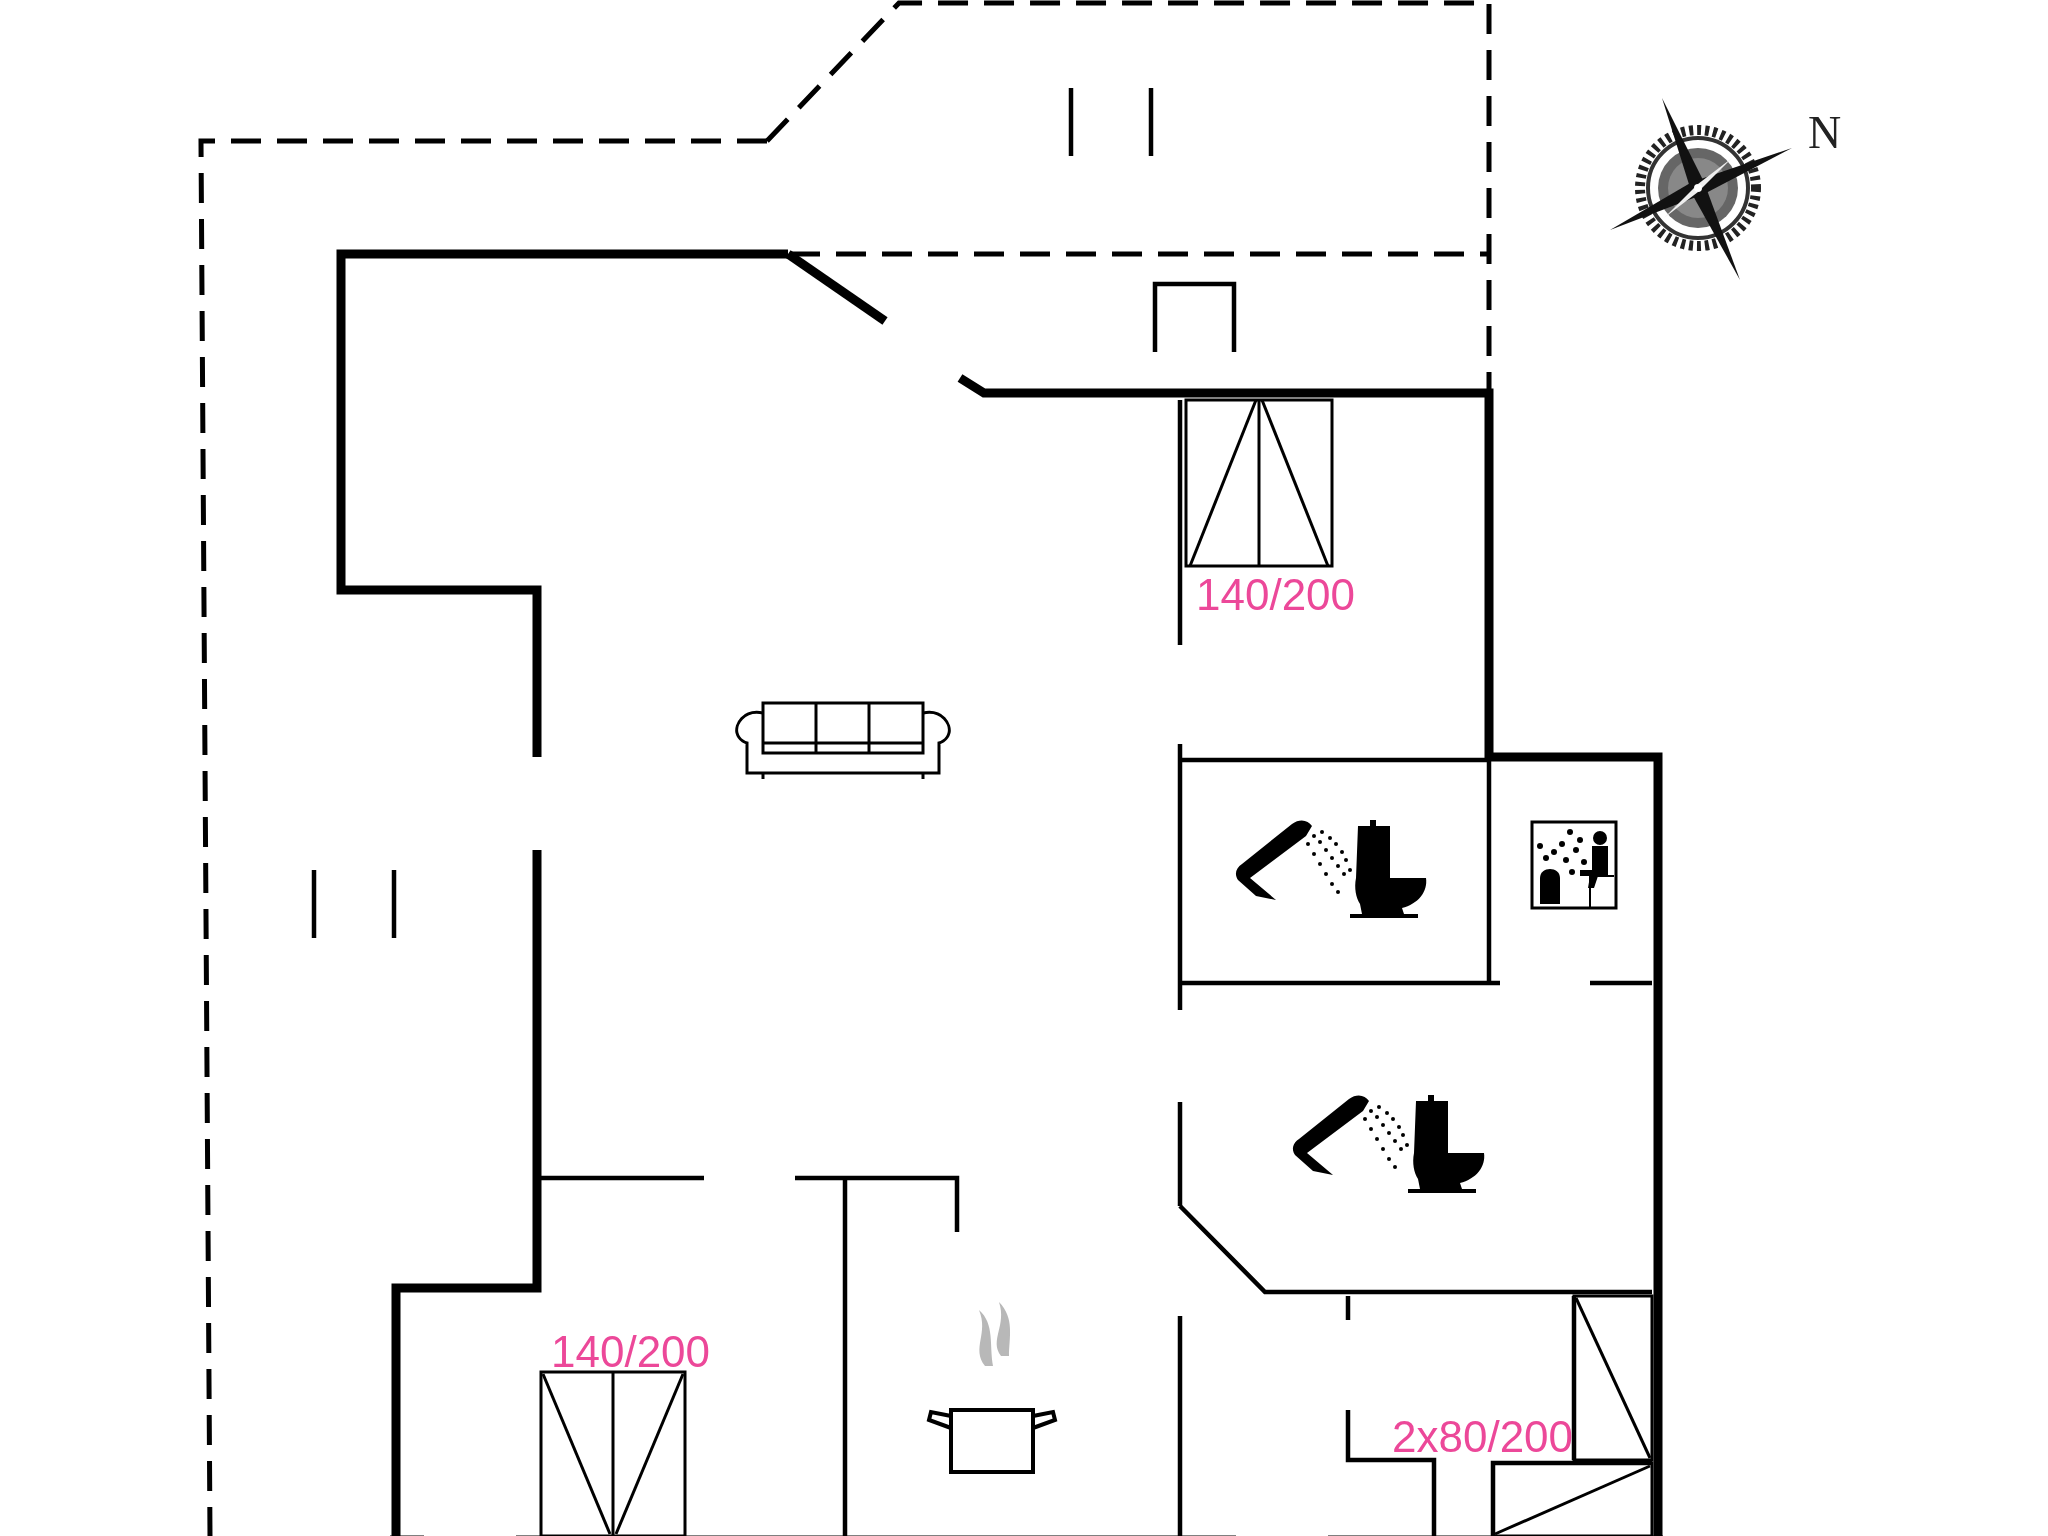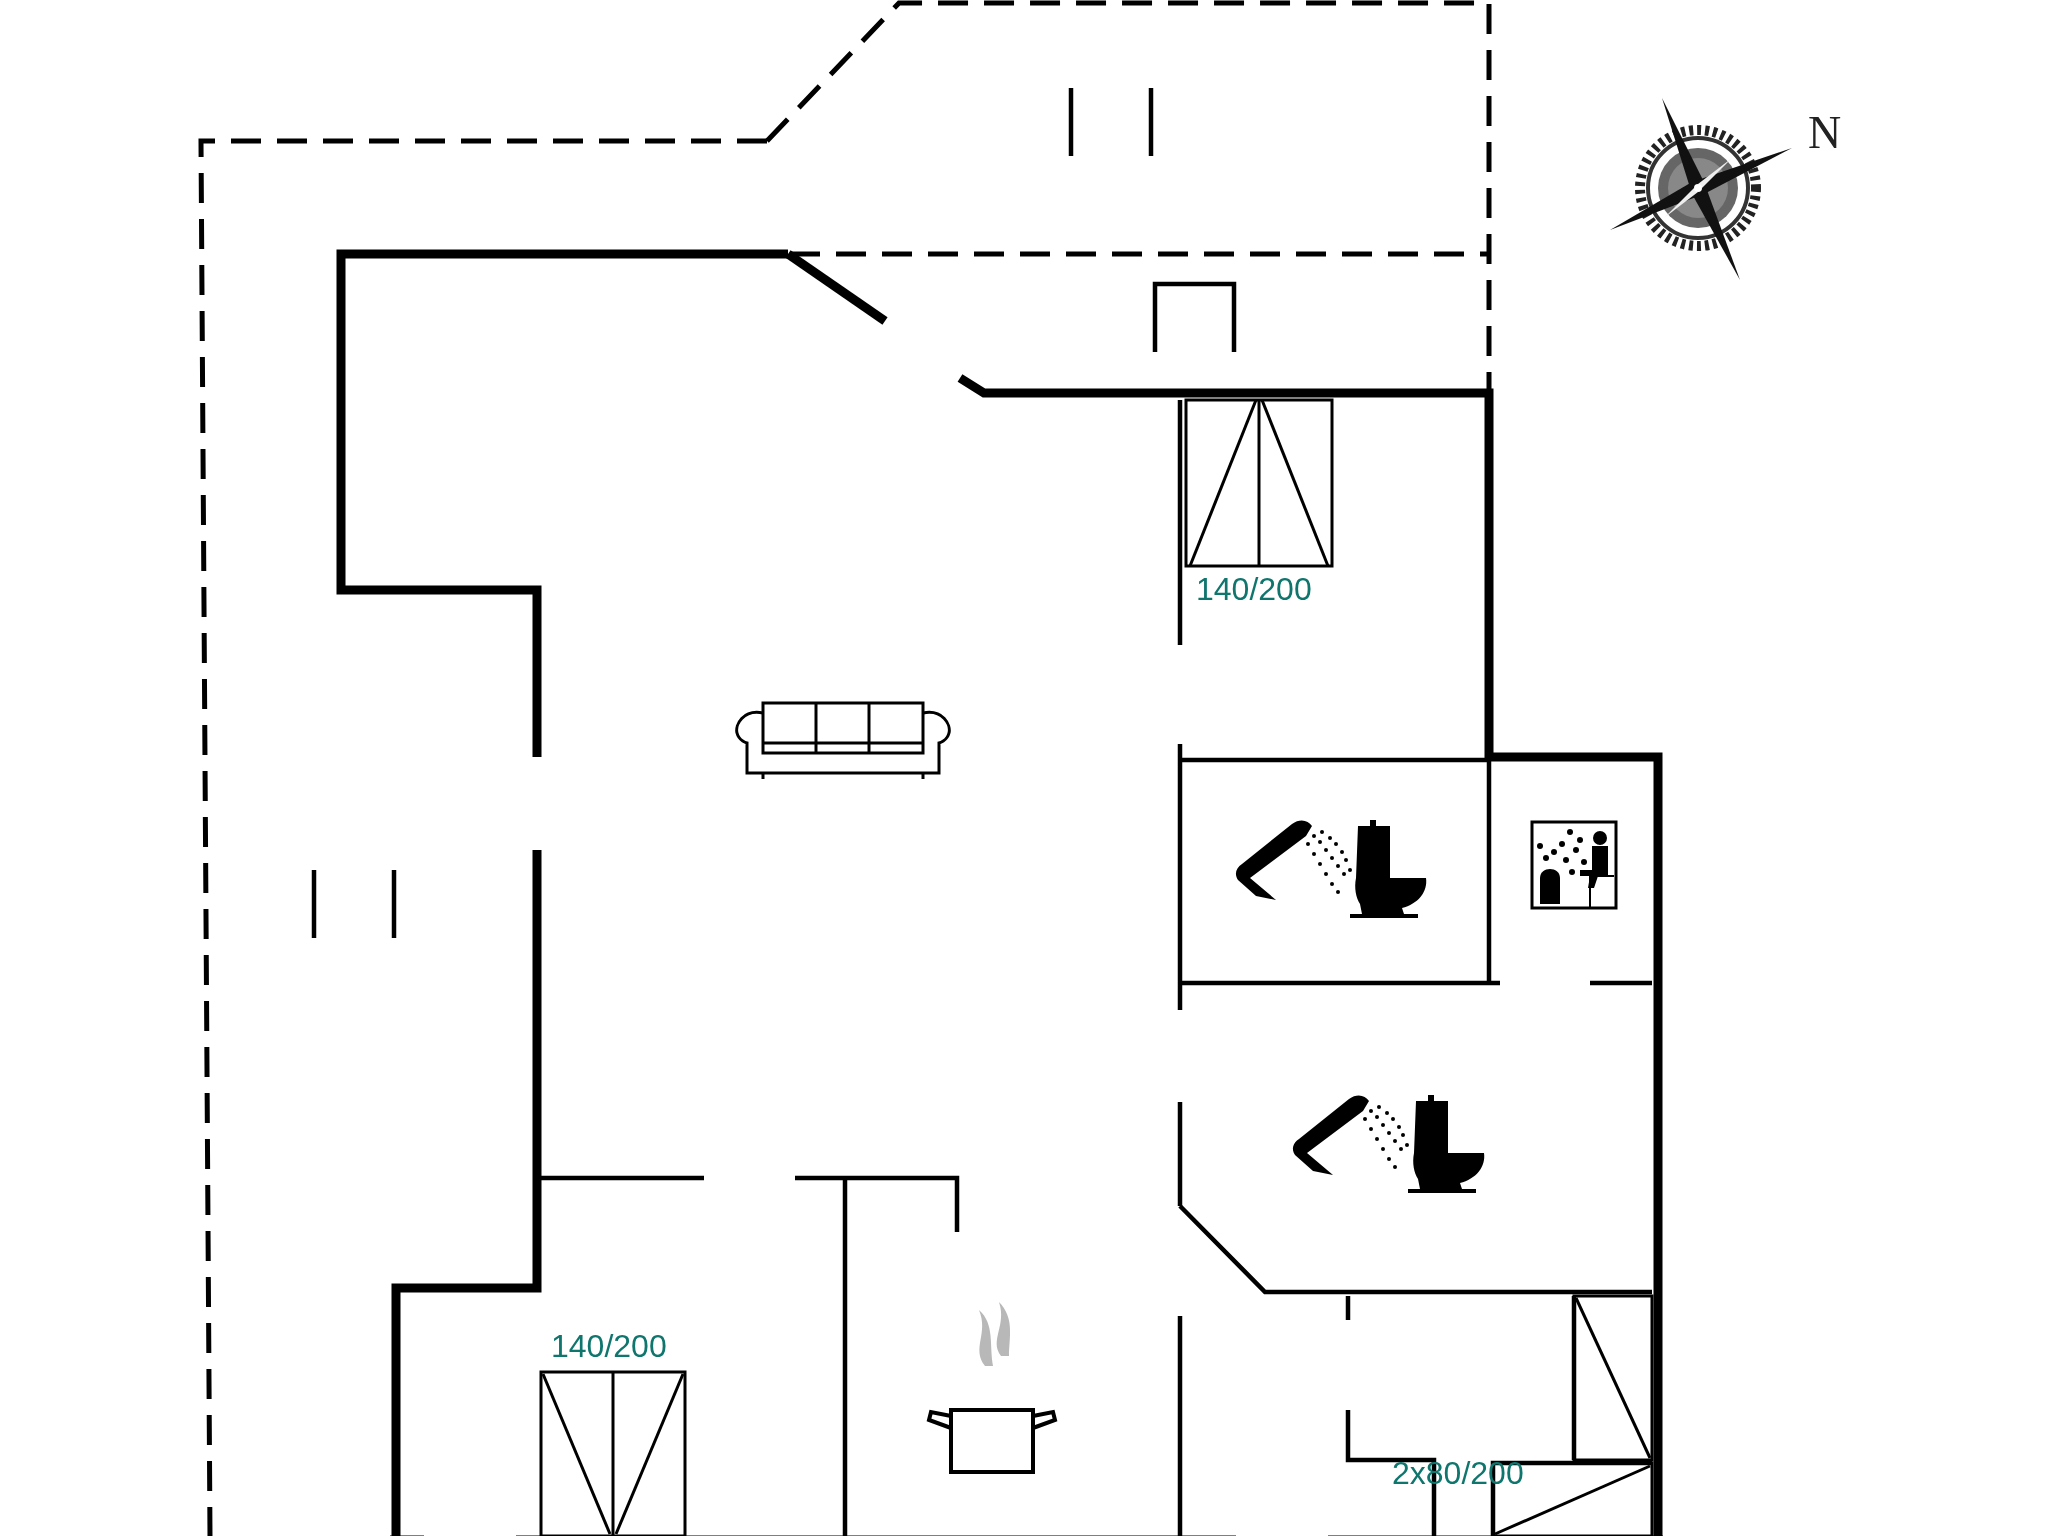--- a/index.html
+++ b/index.html
@@ -1,18 +1,18 @@
 <!DOCTYPE html>
 <html><head>
   <meta charset="utf-8">
   <style>
     html, body { margin: 0; padding: 0; background: #ffffff; }
     body { width: 2048px; height: 1536px; overflow: hidden; position: relative; font-family: "Liberation Sans", sans-serif; }
     #plan { position: absolute; left: 0; top: 0; width: 2048px; height: 1536px; }
-    .label { position: absolute; font-family: "Liberation Sans", sans-serif; font-size: 32px; color: #0f766e; line-height: 1; white-space: nowrap; }
+    .label { position: absolute; font-family: "Liberation Sans", sans-serif; font-size: 44px; color: #ec4899; line-height: 1; white-space: nowrap; }
     .north { position: absolute; font-family: "Liberation Serif", serif; font-size: 46px; color: #222222; line-height: 1; }
     .ext { stroke: #000; stroke-width: 9; fill: none; stroke-linecap: butt; stroke-linejoin: miter; }
     .int { stroke: #000; stroke-width: 4.5; fill: none; stroke-linecap: butt; }
     .dash { stroke: #000; stroke-width: 5; fill: none; stroke-dasharray: 30 16; }
     .thin { stroke: #000; stroke-width: 3; fill: none; }
   </style>
 </head>
 <body>
 
 <svg id="plan" viewBox="0 0 2048 1536" xmlns="http://www.w3.org/2000/svg">
@@ -199,13 +199,13 @@
     <polygon points="30,34 0,4 -4,0" fill="#eee"></polygon>
     <polygon points="34,-30 4,0 0,-4" fill="#eee"></polygon>
     <polygon points="-34,30 -4,0 0,4" fill="#eee"></polygon>
     <circle cx="0" cy="0" r="4" fill="#fff"></circle>
   </g>
 </svg>
 
 <div class="north" style="left:1808px; top:110px;">N</div>
 <div class="label" style="left:1196px; top:573px;">140/200</div>
 <div class="label" style="left:551px; top:1330px;">140/200</div>
-<div class="label" style="left:1392px; top:1457px;">2x80/200</div>
+<div class="label" style="left:1392px; top:1415px;">2x80/200</div>
 
 </body></html>

